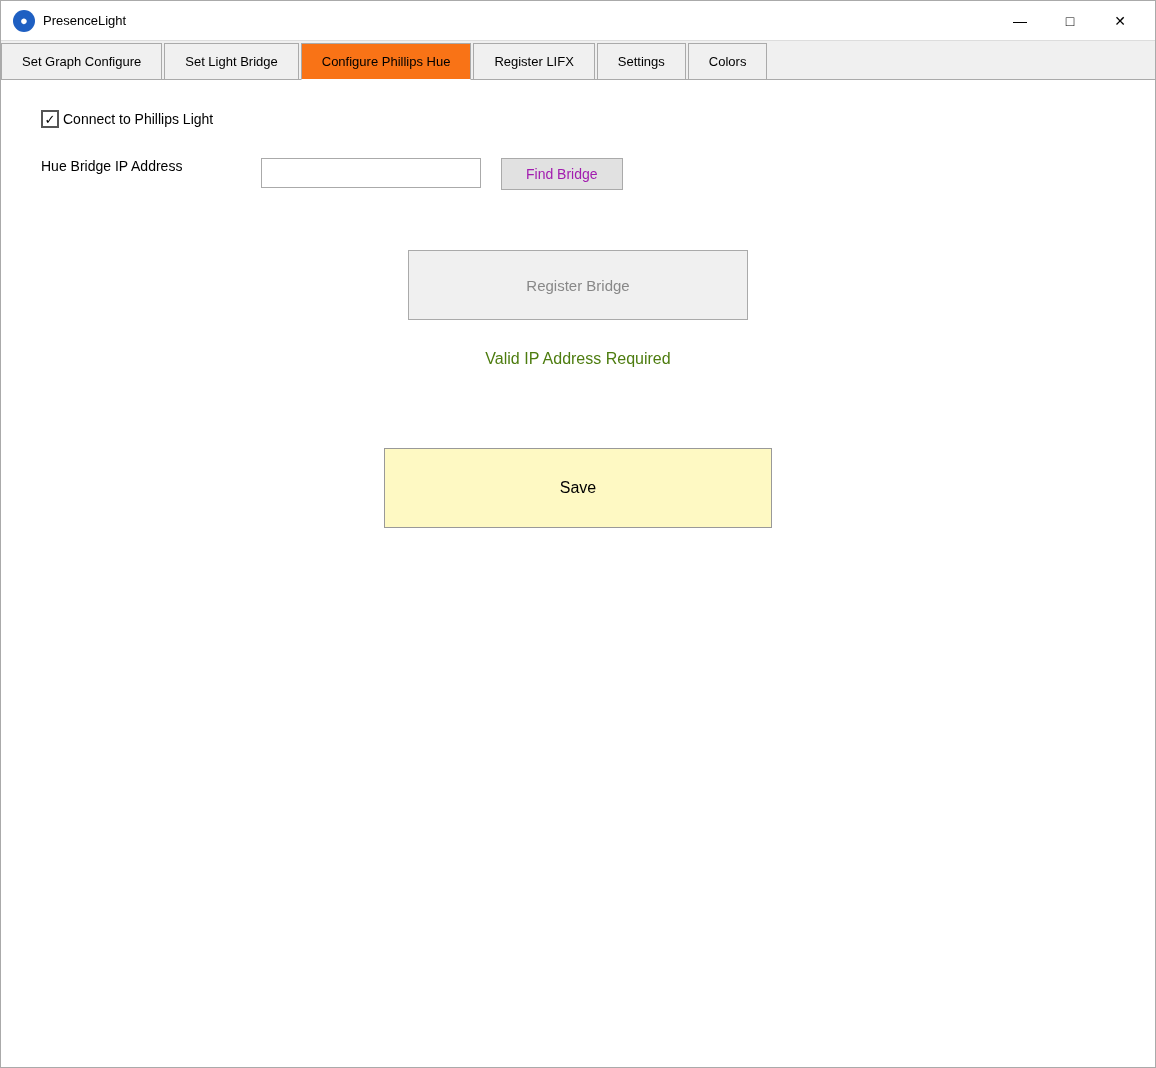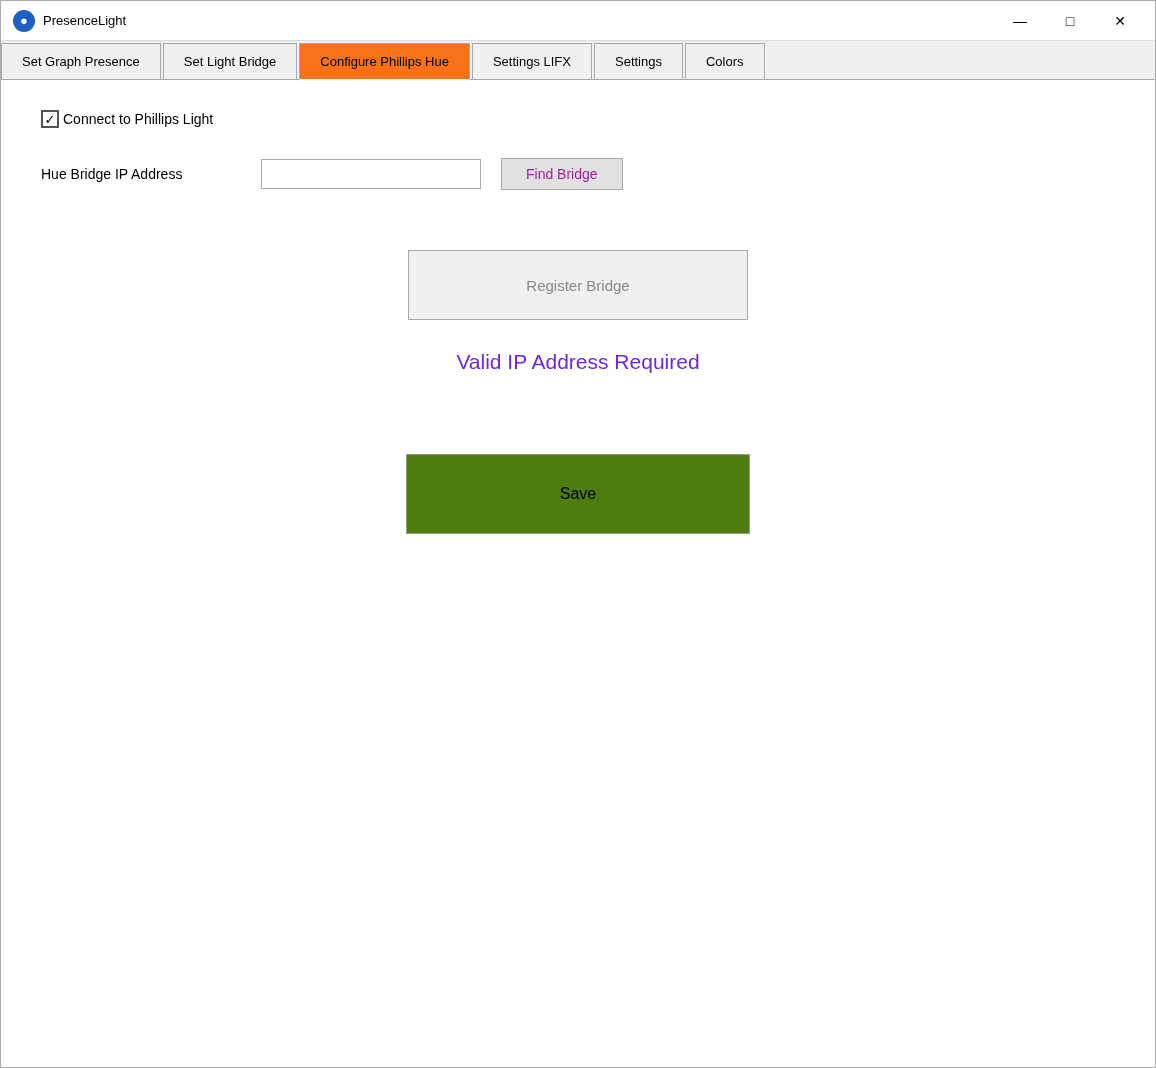--- a/index.html
+++ b/index.html
@@ -141,21 +141,21 @@
       line-height: 1;
     }
 
     .connect-label {
       font-size: 14px;
       color: #000000;
     }
 
     .ip-row {
       display: flex;
-      align-items: center;
+      align-items: flex-start;
       gap: 20px;
       margin-bottom: 60px;
     }
 
     .ip-label {
       font-size: 14px;
       color: #000000;
       width: 200px;
       flex-shrink: 0;
     }
@@ -191,34 +191,34 @@
       width: 340px;
       height: 70px;
       background: #f0f0f0;
       border: 1px solid #aaaaaa;
       font-size: 15px;
       color: #888888;
       cursor: pointer;
     }
 
     .validation-message {
-      font-size: 21px;
-      color: #6d28d9;
+      font-size: 16px;
+      color: #4d7c0f;
     }
 
     .save-section {
       margin-top: 80px;
       display: flex;
       justify-content: center;
     }
 
     .save-btn {
-      width: 344px;
+      width: 388px;
       height: 80px;
-      background: #4d7c0f;
+      background: #fef9c3;
       border: 1px solid #999999;
       font-size: 16px;
       color: #000000;
       cursor: pointer;
     }
   </style>
 </head>
 <body>
 
 <div class="window">
@@ -230,30 +230,30 @@
     </div>
     <div class="window-controls">
       <button class="window-btn">—</button>
       <button class="window-btn">□</button>
       <button class="window-btn close-btn">✕</button>
     </div>
   </div>
 
   <div class="tab-bar">
     <div class="tab">
-      <span>Set Graph Presence</span>
+      <span>Set Graph Configure</span>
     </div>
     <div class="tab">
       <span>Set Light Bridge</span>
     </div>
     <div class="tab active">
       <span>Configure Phillips Hue</span>
     </div>
     <div class="tab">
-      <span>Settings LIFX</span>
+      <span>Register LIFX</span>
     </div>
     <div class="tab">
       <span>Settings</span>
     </div>
     <div class="tab">
       <span>Colors</span>
     </div>
   </div>
 
   <div class="content">

